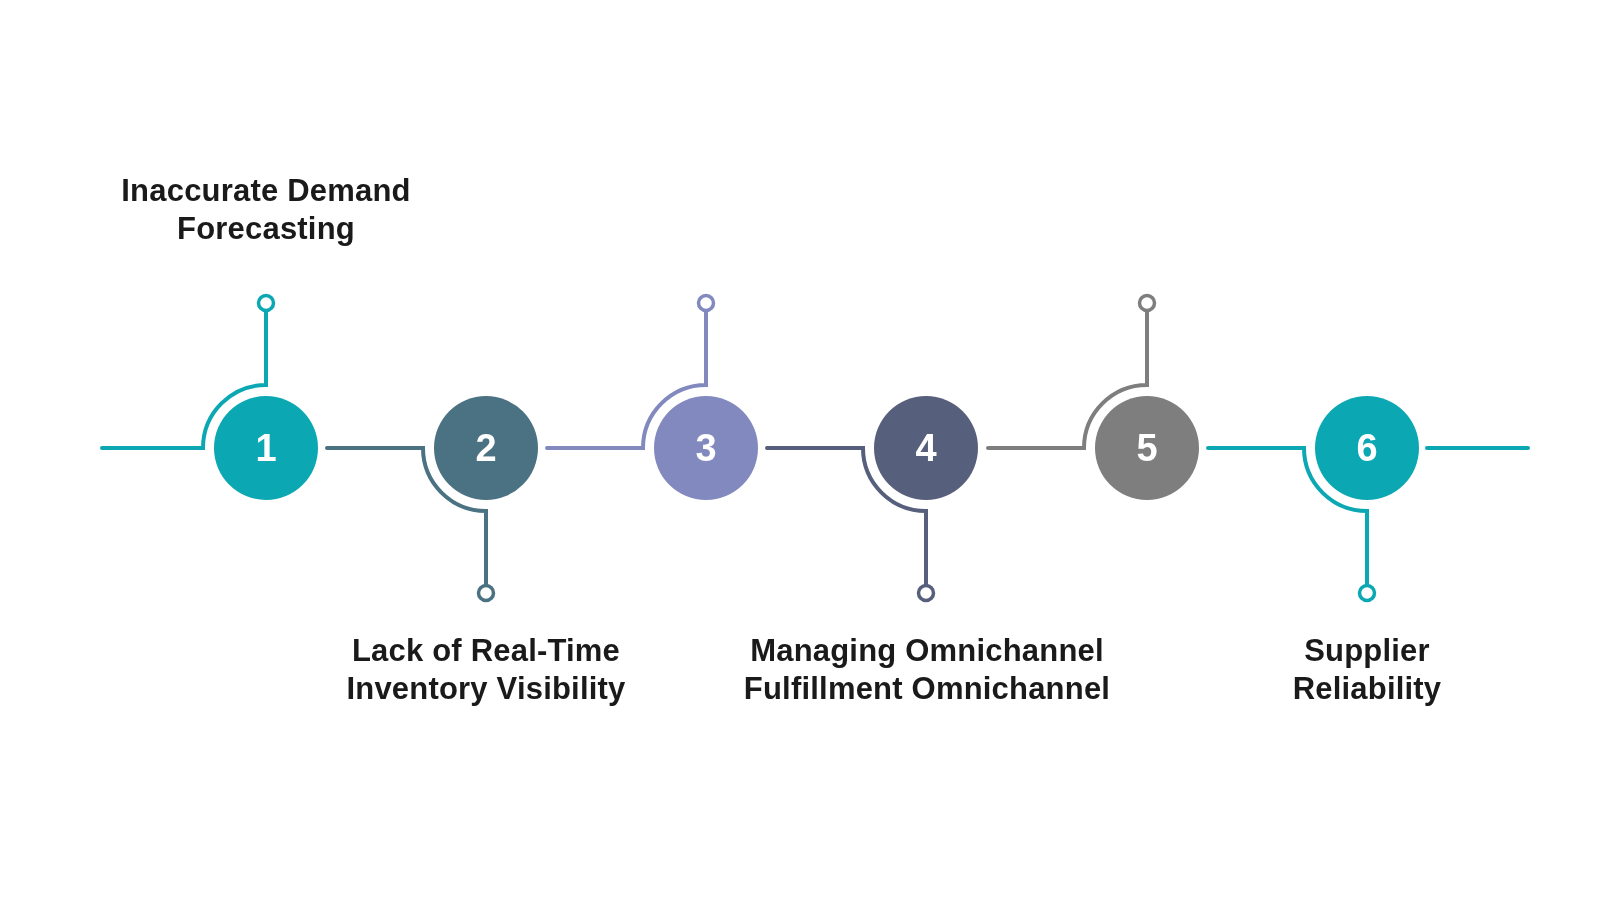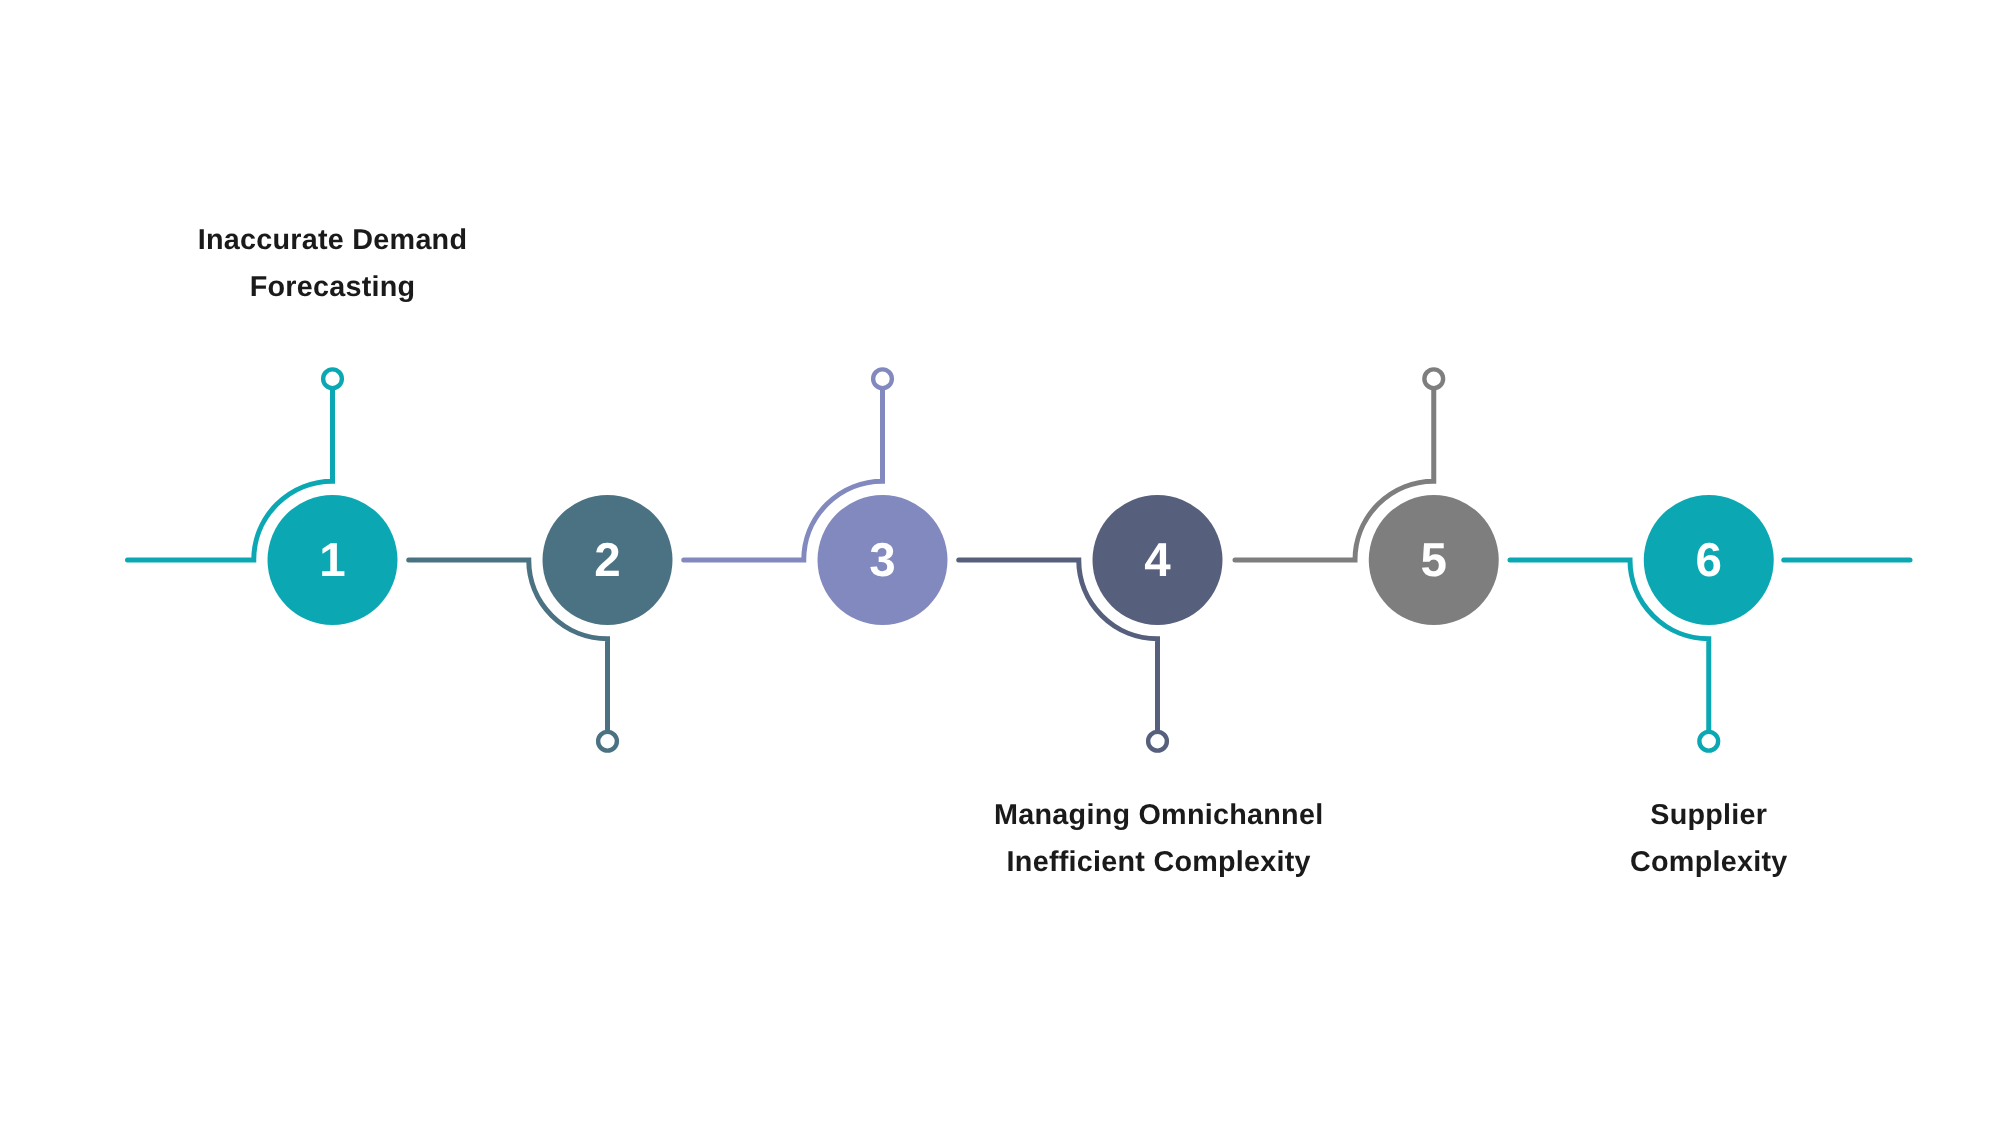--- a/index.html
+++ b/index.html
@@ -18,21 +18,21 @@
   .diagram-svg {
     position: absolute;
     left: 0;
     top: 0;
     width: 1600px;
     height: 900px;
   }
   .step-label {
     position: absolute;
     width: 400px;
-    font-size: 23px;
+    font-size: 31px;
     font-weight: 700;
     line-height: 38px;
     text-align: center;
     color: #1a1a1a;
     white-space: pre-line;
     letter-spacing: 0.2px;
   }
   .label-top    { top: 172px; }
   .label-bottom { top: 632px; }
   .l1 { left: 66px; }
@@ -91,18 +91,20 @@
     <text class="step-number" x="266" y="461">1</text>
     <text class="step-number" x="486" y="461">2</text>
     <text class="step-number" x="706" y="461">3</text>
     <text class="step-number" x="926" y="461">4</text>
     <text class="step-number" x="1147" y="461">5</text>
     <text class="step-number" x="1367" y="461">6</text>
   </svg>
 
   <div class="step-label label-top l1">Inaccurate Demand
 Forecasting</div>
+  <div class="step-label label-bottom l2">Lack of Real-Time
+Inventory Visibility</div>
   <div class="step-label label-bottom l4">Managing Omnichannel
-Inefficient Complexity</div>
+Fulfillment Omnichannel</div>
   <div class="step-label label-bottom l6">Supplier
-Complexity</div>
+Reliability</div>
 
 </div>
 
 </body></html>

